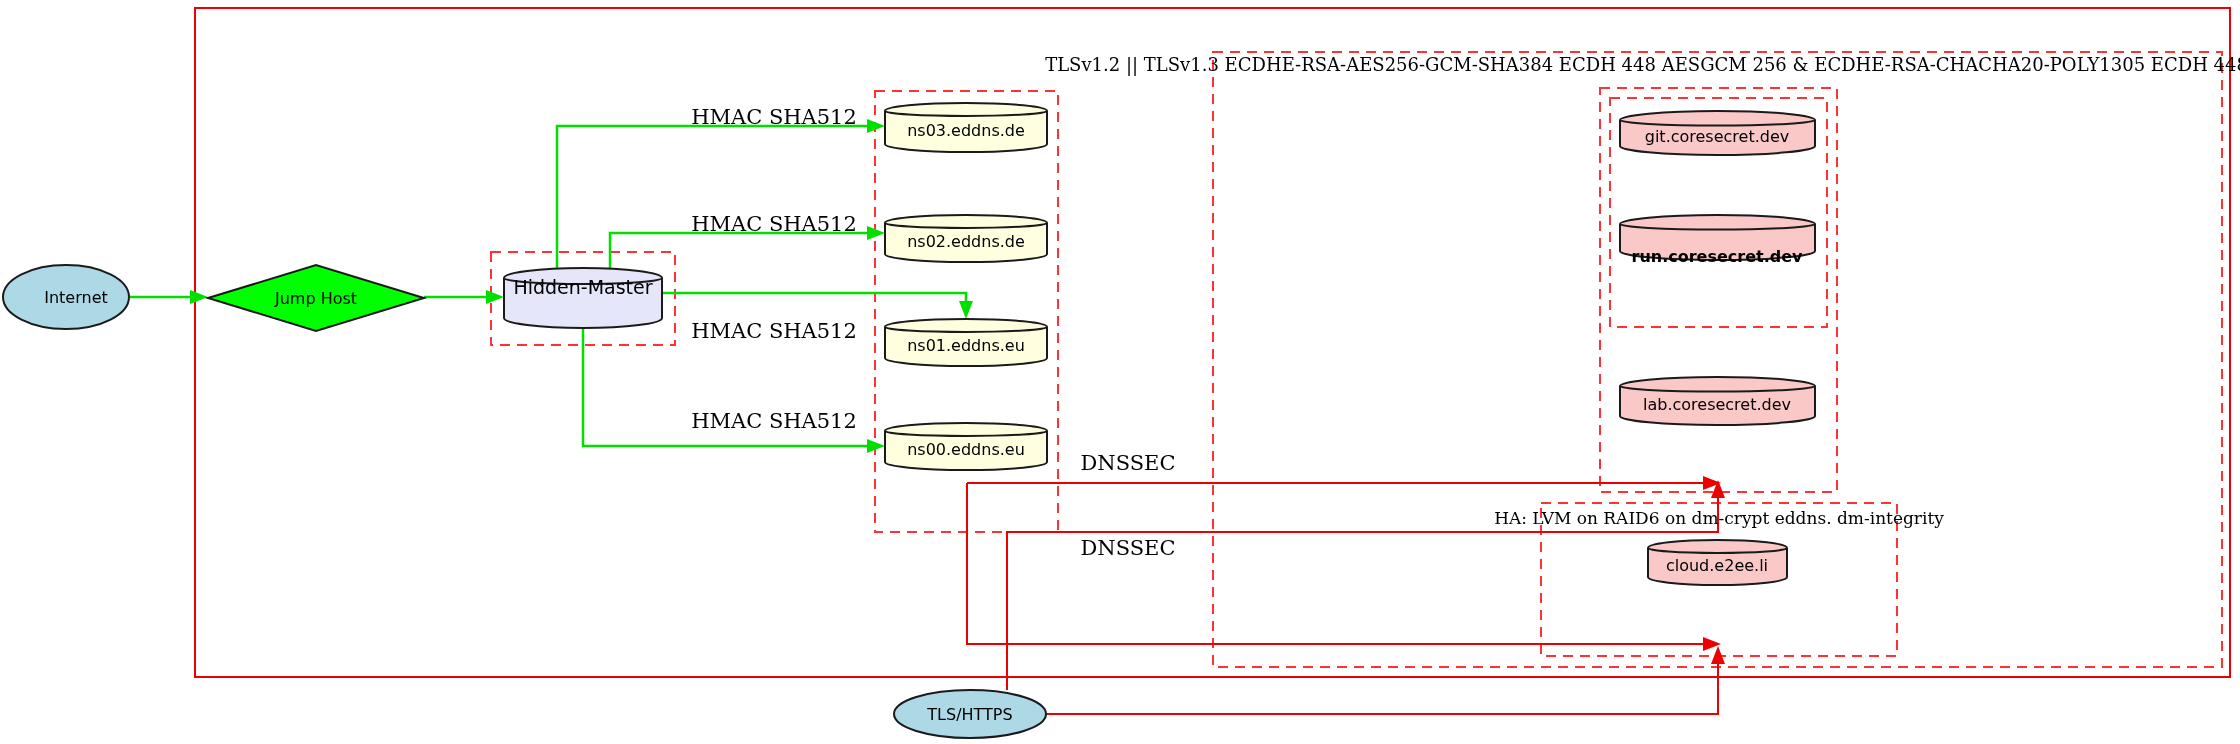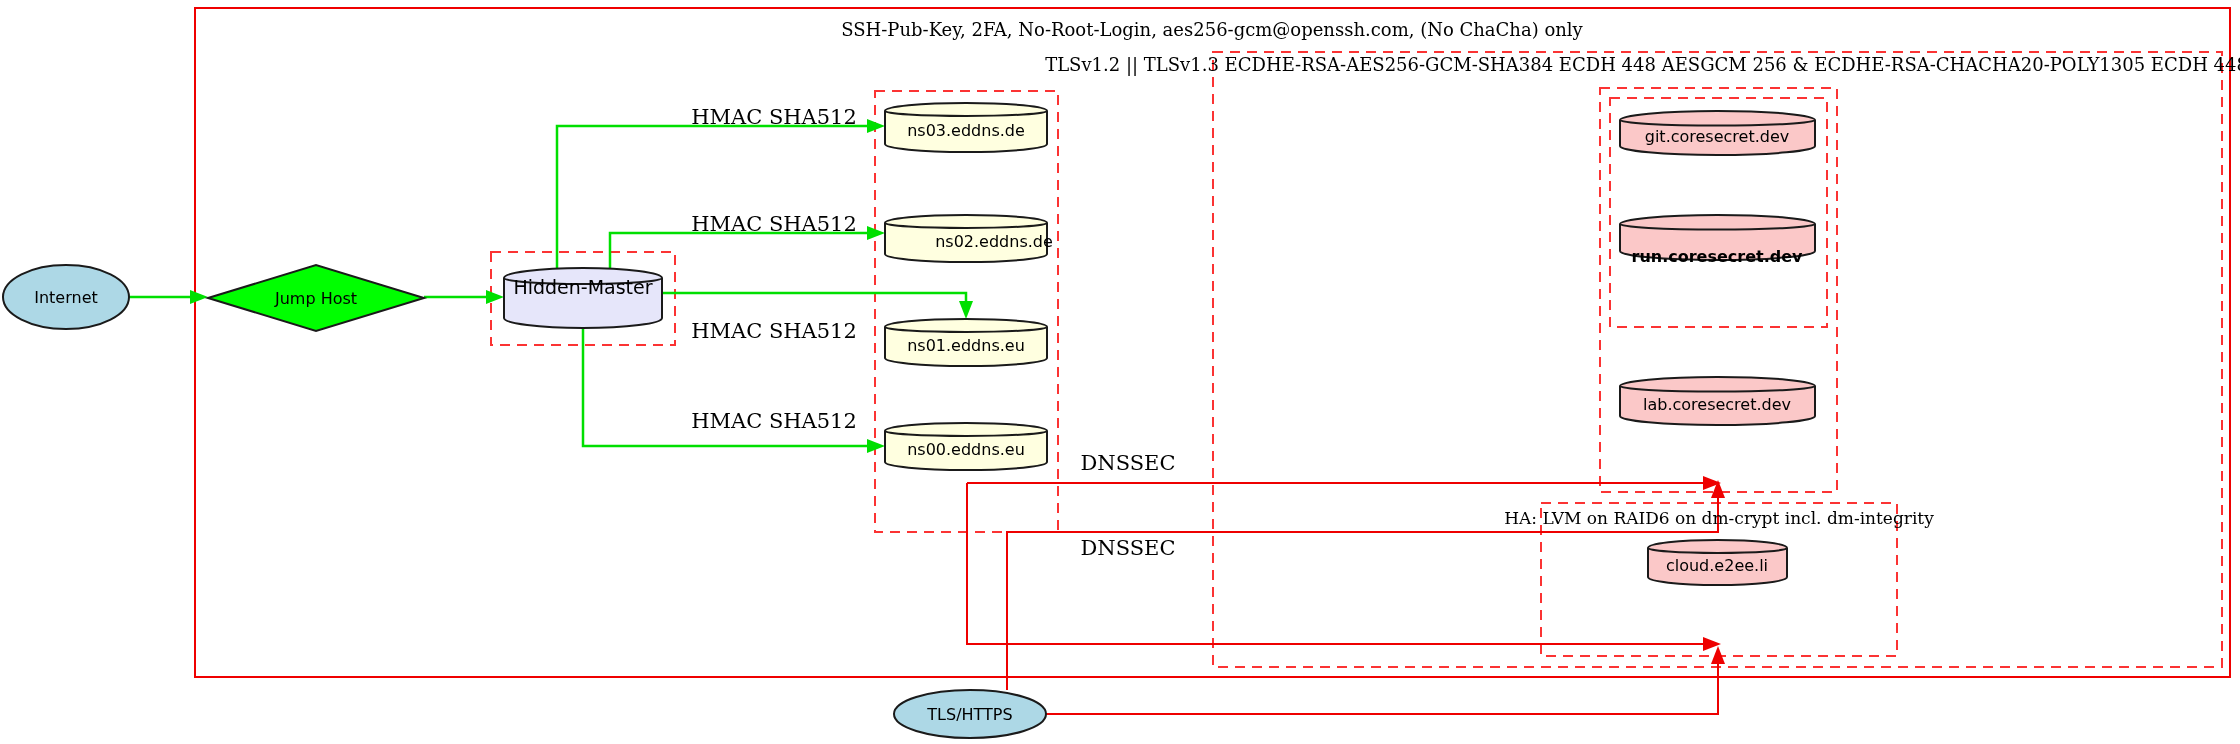--- a/index.html
+++ b/index.html
@@ -85,36 +85,35 @@
       <path d="M1620,386 A97.5,9 0 0 1 1815,386 L1815,416 A97.5,9 0 0 1 1620,416 Z" fill="#fbc8c8"></path>
       <path d="M1620,386 A97.5,5.5 0 0 0 1815,386" fill="none"></path>
 
       <path d="M1648,548 A69.5,8 0 0 1 1787,548 L1787,577 A69.5,8 0 0 1 1648,577 Z" fill="#fbc8c8"></path>
       <path d="M1648,548 A69.5,5 0 0 0 1787,548" fill="none"></path>
 
       <ellipse cx="970" cy="714" rx="76" ry="24" fill="#add8e6"></ellipse>
     </g>
   </svg>
 
-  <div class="lbl cluster-lbl" style="left:1212px;top:29px;">SSH-Pub-Key, 2FA, No-Root-Login, aes256-gcm@openssh.com, (No ChaCha) only</div>
   <div class="lbl cluster-lbl" style="left:1717px;top:64px;">TLSv1.2 || TLSv1.3 ECDHE-RSA-AES256-GCM-SHA384 ECDH 448 AESGCM 256 &amp; ECDHE-RSA-CHACHA20-POLY1305 ECDH 448 ChaCha20 256</div>
-  <div class="lbl cluster-lbl small" style="left:1719px;top:518px;">HA: LVM on RAID6 on dm-crypt incl. dm-integrity</div>
+  <div class="lbl cluster-lbl small" style="left:1719px;top:518px;">HA: LVM on RAID6 on dm-crypt eddns. dm-integrity</div>
 
   <div class="lbl edge-lbl" style="left:774px;top:117px;">HMAC SHA512</div>
   <div class="lbl edge-lbl" style="left:774px;top:224px;">HMAC SHA512</div>
   <div class="lbl edge-lbl" style="left:774px;top:331px;">HMAC SHA512</div>
   <div class="lbl edge-lbl" style="left:774px;top:421px;">HMAC SHA512</div>
   <div class="lbl edge-lbl" style="left:1128px;top:463px;">DNSSEC</div>
   <div class="lbl edge-lbl" style="left:1128px;top:548px;">DNSSEC</div>
 
-  <div class="lbl node-lbl" style="left:66px;top:297px;">Internet</div>
+  <div class="lbl node-lbl" style="left:76px;top:297px;">Internet</div>
   <div class="lbl node-lbl" style="left:316px;top:298px;">Jump Host</div>
   <div class="lbl node-lbl" style="left:583px;top:287px;font-size:19px;text-align:right;">Hidden-Master</div>
   <div class="lbl node-lbl" style="left:966px;top:130px;">ns03.eddns.de</div>
-  <div class="lbl node-lbl" style="left:966px;top:241px;margin-left:28px;">ns02.eddns.de</div>
+  <div class="lbl node-lbl" style="left:966px;top:241px;">ns02.eddns.de</div>
   <div class="lbl node-lbl" style="left:966px;top:345px;text-align:right;">ns01.eddns.eu</div>
   <div class="lbl node-lbl" style="left:966px;top:449px;">ns00.eddns.eu</div>
   <div class="lbl node-lbl" style="left:1717px;top:136px;">git.coresecret.dev</div>
   <div class="lbl node-lbl" style="left:1717px;top:256px;font-weight:bold;">run.coresecret.dev</div>
   <div class="lbl node-lbl" style="left:1717px;top:404px;">lab.coresecret.dev</div>
   <div class="lbl node-lbl" style="left:1717px;top:565px;">cloud.e2ee.li</div>
   <div class="lbl node-lbl" style="left:970px;top:714px;">TLS/HTTPS</div>
 
 </div>
 

